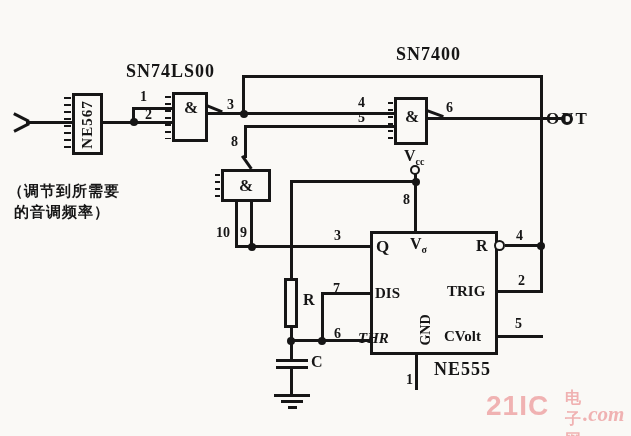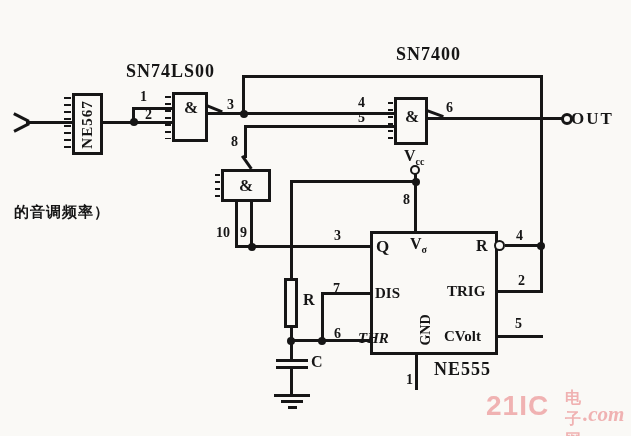--- a/index.html
+++ b/index.html
@@ -35,20 +35,21 @@
 
   <i class="wedge" style="left:13px;top:116px;width:17px;transform:rotate(27deg);"></i>
   <i class="wedge" style="left:13px;top:126px;width:17px;transform:rotate(-27deg);"></i>
   <i class="w" style="left:26px;top:121px;width:46px;height:3px;"></i>
 
   <div class="hatch" style="left:64px;top:97px;width:7px;height:54px;"></div>
   <div class="box flexc" style="left:72px;top:93px;width:31px;height:62px;">
     <span class="lbl rot" style="position:static;font-size:15px;letter-spacing:1px;">NE567</span>
   </div>
 
+  <div class="lbl cn" style="left:8px;top:184px;">（调节到所需要</div>
   <div class="lbl cn" style="left:14px;top:205px;text-align:center;">的音调频率）</div>
 
   <i class="w" style="left:103px;top:121px;width:70px;height:3px;"></i>
   <i class="w" style="left:132px;top:107px;width:3px;height:17px;"></i>
   <i class="w" style="left:132px;top:107px;width:41px;height:3px;"></i>
   <i class="dt" style="left:130px;top:118px;"></i>
   <div class="lbl pin" style="left:140px;top:90px;">1</div>
   <div class="lbl pin" style="left:145px;top:108px;">2</div>
 
   <div class="lbl chip" style="left:126px;top:62px;">SN74LS00</div>
@@ -87,21 +88,21 @@
   <div class="lbl pin" style="left:358px;top:96px;">4</div>
   <div class="lbl pin" style="left:358px;top:111px;">5</div>
   <div class="hatch" style="left:388px;top:102px;width:5px;height:38px;"></div>
   <div class="box" style="left:394px;top:97px;width:34px;height:48px;">
     <span class="lbl amp" style="left:8px;top:8px;">&amp;</span>
   </div>
   <i class="wedge" style="left:426px;top:112px;width:18px;transform:rotate(20deg);"></i>
   <div class="lbl pin" style="left:446px;top:101px;">6</div>
   <i class="w" style="left:427px;top:117px;width:136px;height:3px;"></i>
   <div class="circ" style="left:561px;top:113px;width:12px;height:12px;"></div>
-  <div class="lbl" style="left:571px;top:110px;font-size:17px;letter-spacing:2px;">OUT</div>
+  <div class="lbl" style="left:546px;top:110px;font-size:17px;letter-spacing:2px;">OUT</div>
 
   <div class="lbl" style="left:404px;top:148px;font-size:16px;"><span>V</span><sub>cc</sub></div>
   <div class="circ" style="left:410px;top:165px;width:10px;height:10px;border-width:2.5px;"></div>
   <i class="w" style="left:414px;top:173px;width:3px;height:10px;"></i>
   <i class="w" style="left:291px;top:180px;width:127px;height:3px;"></i>
   <i class="dt" style="left:412px;top:178px;"></i>
   <i class="w" style="left:414px;top:182px;width:3px;height:50px;"></i>
   <div class="lbl pin" style="left:403px;top:193px;">8</div>
 
   <i class="w" style="left:290px;top:180px;width:3px;height:98px;"></i>

